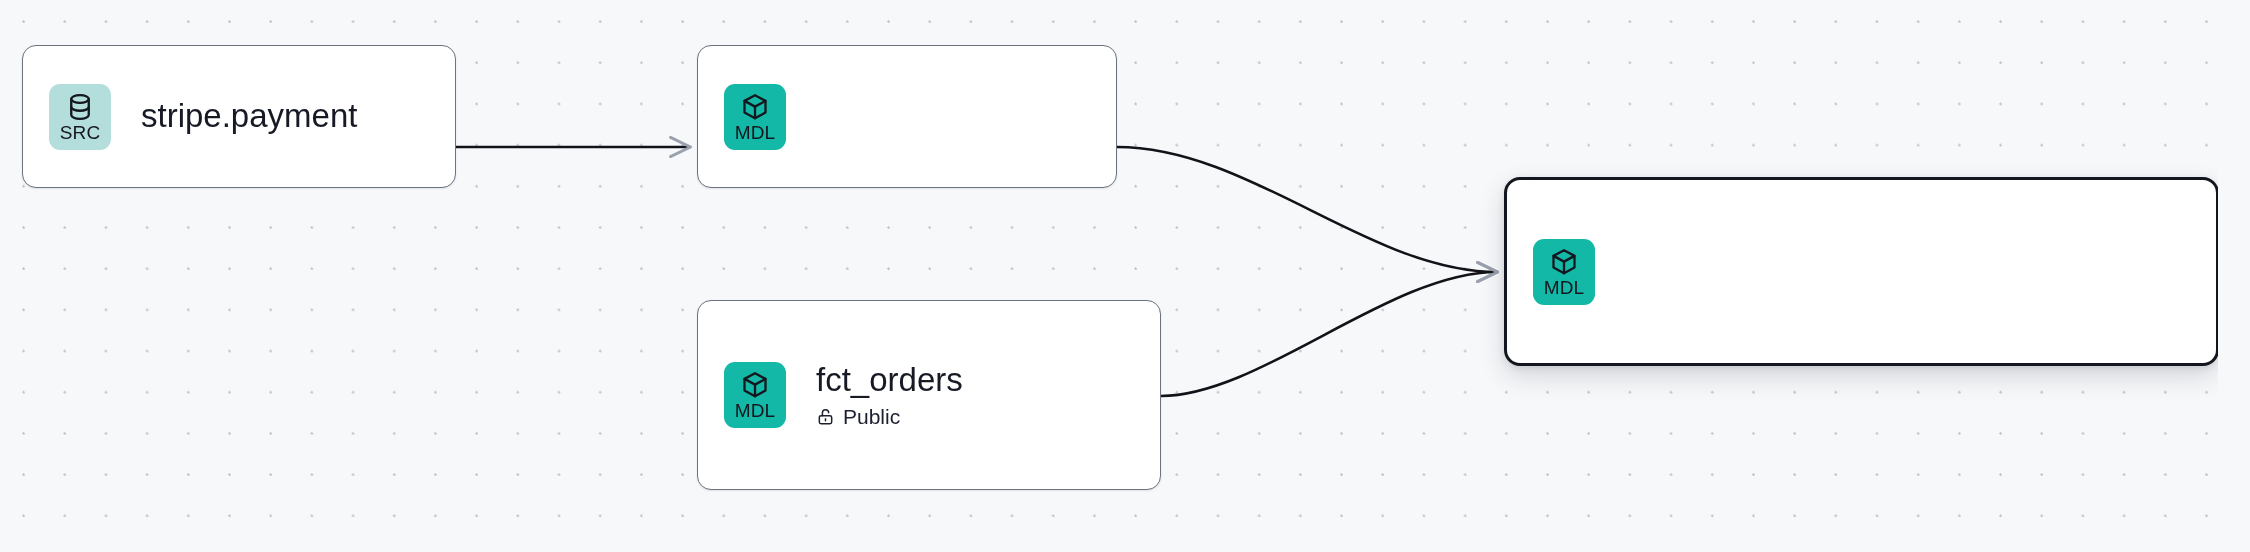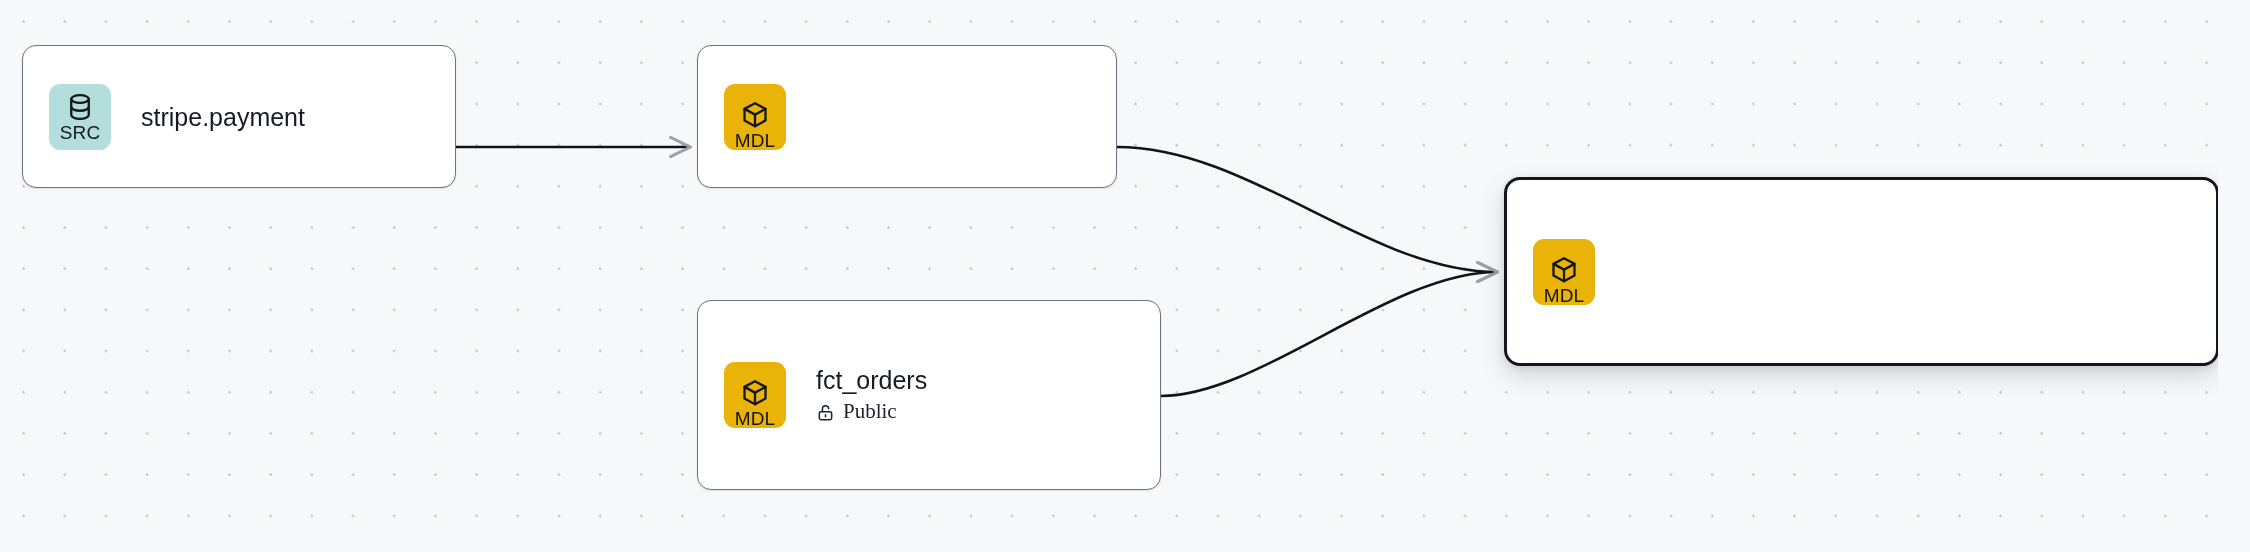--- a/index.html
+++ b/index.html
@@ -58,21 +58,21 @@
     height: 66px;
     border-radius: 11px;
     display: flex;
     flex-direction: column;
     align-items: center;
     justify-content: center;
     gap: 1px;
     margin-left: 26px;
   }
   .badge.src { background: #b3dedb; }
-  .badge.mdl { background: #eab308; justify-content: flex-end; }
+  .badge.mdl { background: #14b8a6; }
 
   .badge svg { display: block; }
 
   .badge-text {
     font-size: 19px;
     line-height: 1;
     color: #15171f;
     letter-spacing: 0.2px;
     font-family: "Liberation Sans", "DejaVu Sans", sans-serif;
   }
@@ -81,37 +81,36 @@
     margin-left: 30px;
     margin-right: 24px;
     display: flex;
     flex-direction: column;
     justify-content: center;
     gap: 6px;
     min-width: 0;
   }
 
   .node-title {
-    font-size: 25px;
+    font-size: 33px;
     line-height: 1.12;
     color: #171a25;
     white-space: nowrap;
     font-family: "Liberation Sans", "DejaVu Sans", sans-serif;
     text-align: right;
   }
 
   .node-sub {
     display: flex;
     align-items: center;
     gap: 8px;
     font-size: 21px;
     line-height: 1.1;
     color: #1c2030;
     white-space: nowrap;
-    font-family: Liberation Serif, serif;
   }
   .node-sub svg { display: block; flex: 0 0 auto; }
 
   
 </style>
 </head>
 <body>
 
 <div id="canvas">
 

